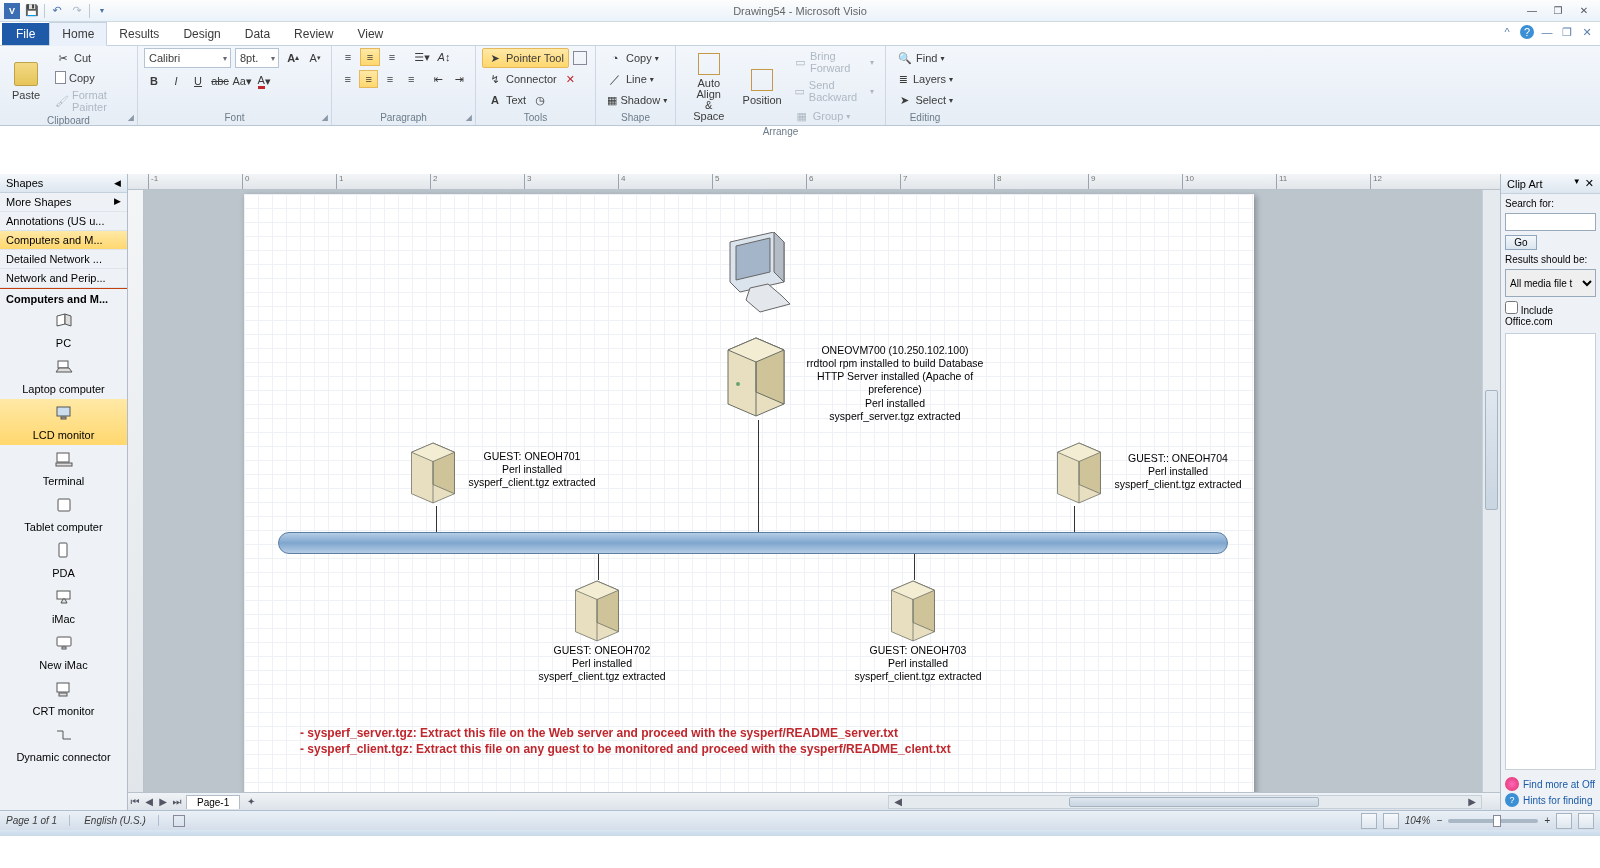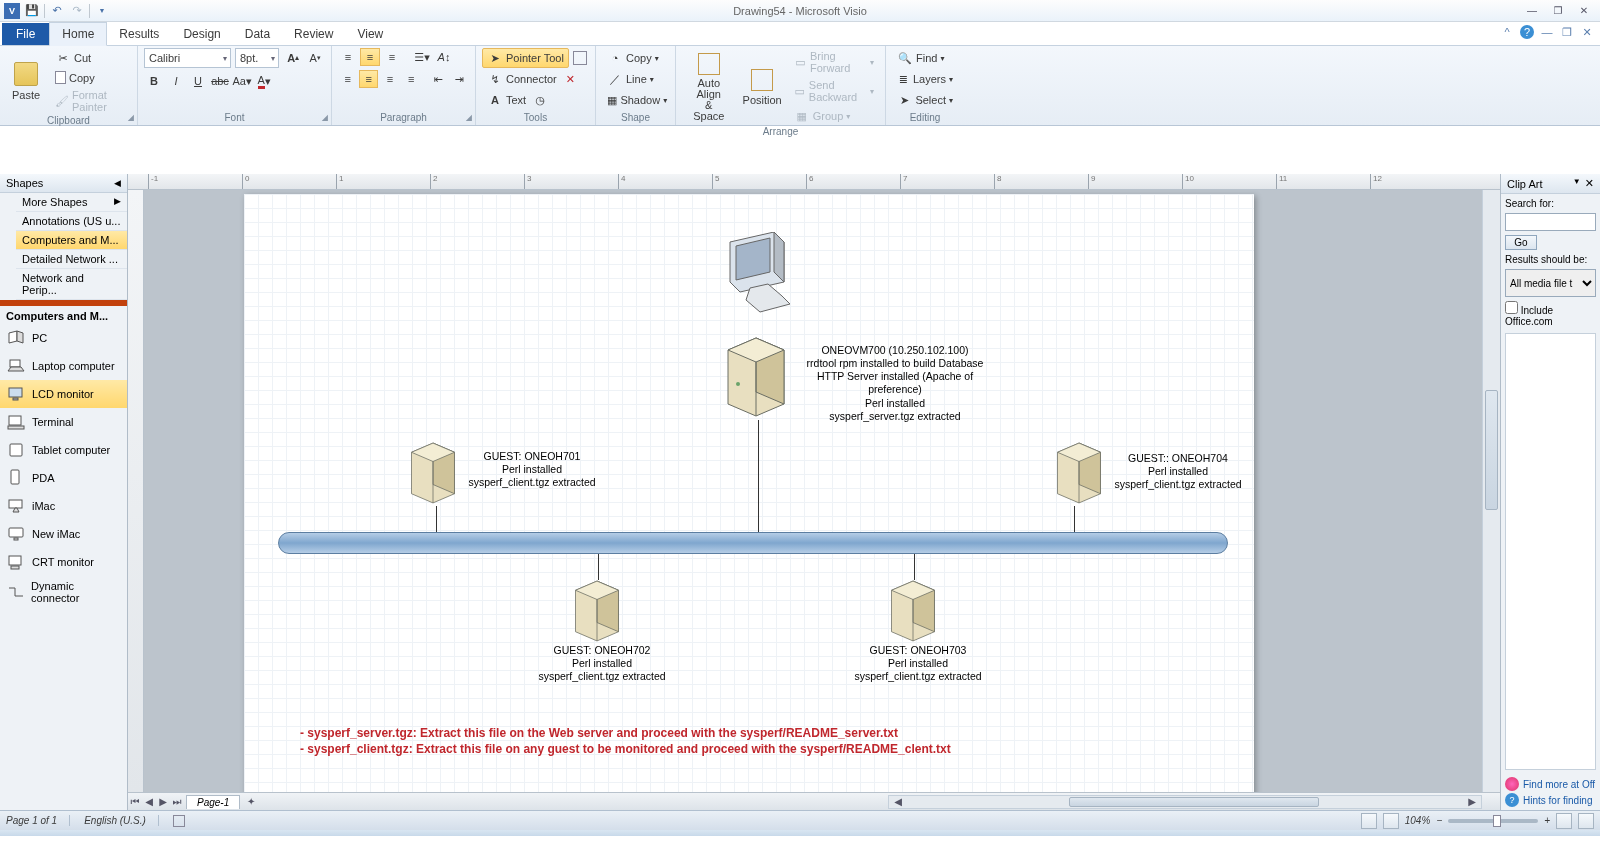--- a/index.html
+++ b/index.html
@@ -39,26 +39,26 @@
 .combo::after{content:"▾";position:absolute;right:3px;font-size:8px;color:#667;}
 .toolg{display:flex;gap:2px;}
 .toolg .mini{width:20px;height:18px;display:flex;align-items:center;justify-content:center;border:1px solid transparent;font-size:11px;}
 .toolg .mini.sel{background:linear-gradient(#ffe9a6,#ffd76e);border:1px solid #e6b85c;}
 .disabled{color:#aeb8c2;}
 
 
 .work { display:flex; height:636px;margin-top:48px; }
 .shapes-pane { width:128px; background:#eef2f6; border-right:1px solid #b0bcc8; display:flex; flex-direction:column; font-size:11px;}
 .pane-header{background:linear-gradient(#f4f8fc,#dde6ef);padding:3px 6px;border-bottom:1px solid #c4d0dc;display:flex;justify-content:space-between;align-items:center;}
-.stencil-tabs{border-bottom:6px solid #c2410c;padding-left:16px;}
+.stencil-tabs{border-bottom:1px solid #c2410c;}
 .stencil-tabs div{padding:3px 6px;border-bottom:1px solid #dde4ec;}
 .stencil-tabs div.more{display:flex;justify-content:space-between;}
 .stencil-tabs div.active{background:linear-gradient(#ffe9a6,#ffd76e);}
 .stencil-title{font-weight:bold;padding:4px 6px 2px;}
-.shape-item{display:flex;align-items:center;gap:6px;padding:4px 6px;}
+.shape-item{display:flex;align-items:center;gap:6px;padding:4px 6px;flex-direction:column;}
 .shape-item.sel{background:linear-gradient(#ffe9a6,#ffd76e);}
 .shape-item .sic{width:20px;height:20px;display:flex;align-items:center;justify-content:center;}
 
 
 .canvas-wrap{flex:1;display:flex;flex-direction:column;background:#e8ecef;}
 .ruler-h{height:16px;background:linear-gradient(#f3f5f7,#e2e6ea);border-bottom:1px solid #b8c2cc;position:relative;font-size:8px;color:#777;overflow:hidden;}
 .ruler-h .tick{position:absolute;top:0;height:16px;border-left:1px solid #9aa4ae;padding-left:2px;}
 .midrow{flex:1;display:flex;overflow:hidden;position:relative;}
 .ruler-v{width:16px;background:linear-gradient(#f3f5f7,#e2e6ea);border-right:1px solid #b8c2cc;}
 .page-area{flex:1;background:#bcc4cc;position:relative;overflow:hidden;}
@@ -73,21 +73,21 @@
 .server svg{width:100%;height:100%;}
 .monitor{position:absolute;width:80px;height:86px;}
 .netbus{position:absolute;height:22px;border-radius:11px;background:linear-gradient(#b5cde6,#7fa6ce,#b5cde6);border:1px solid #5c7ea1;}
 .wire{position:absolute;background:#333;}
 .dtext{position:absolute;font-size:10.5px;text-align:center;line-height:1.25;color:#000;}
 .redtext{color:#c0272d;font-weight:bold;font-size:12px;text-align:left;}
 
 
 .page-tabs{height:18px;background:linear-gradient(#f0f3f6,#dde3e9);border-top:1px solid #b8c2cc;display:flex;align-items:center;font-size:10px;position:relative;}
 .page-tabs .nav{width:14px;text-align:center;color:#556;}
-.page-tabs .ptab{background:#fff;border:1px solid #b0bcc8;border-bottom:none;padding:1px 10px;margin-left:2px;font-style:italic;}
+.page-tabs .ptab{background:#fff;border:1px solid #b0bcc8;border-bottom:none;padding:1px 10px;margin-left:2px;}
 .hscroll-track{position:absolute;left:760px;right:18px;top:2px;height:14px;background:#e5eaef;border:1px solid #c5d0db;}
 .hscroll-thumb{position:absolute;left:180px;width:250px;top:1px;bottom:1px;background:linear-gradient(#dfe7ef,#c9d5e1);border:1px solid #a6b4c2;border-radius:2px;}
 
 
 .clip-pane{width:100px;border-left:1px solid #b0bcc8;background:#eef2f6;font-size:11px;display:flex;flex-direction:column;}
 .clip-pane .pane-header div:last-child{display:flex;gap:4px;}
 .clip-body{padding:4px 4px;flex:1;display:flex;flex-direction:column;gap:4px;}
 .clip-body label{font-size:10px;}
 .clip-body input[type=text]{border:1px solid #9ab;height:18px;width:100%;}
 .clip-body button{width:32px;font-size:10px;border:1px solid #8fa6bd;background:linear-gradient(#f3f7fb,#dbe5ef);padding:1px 4px;}

